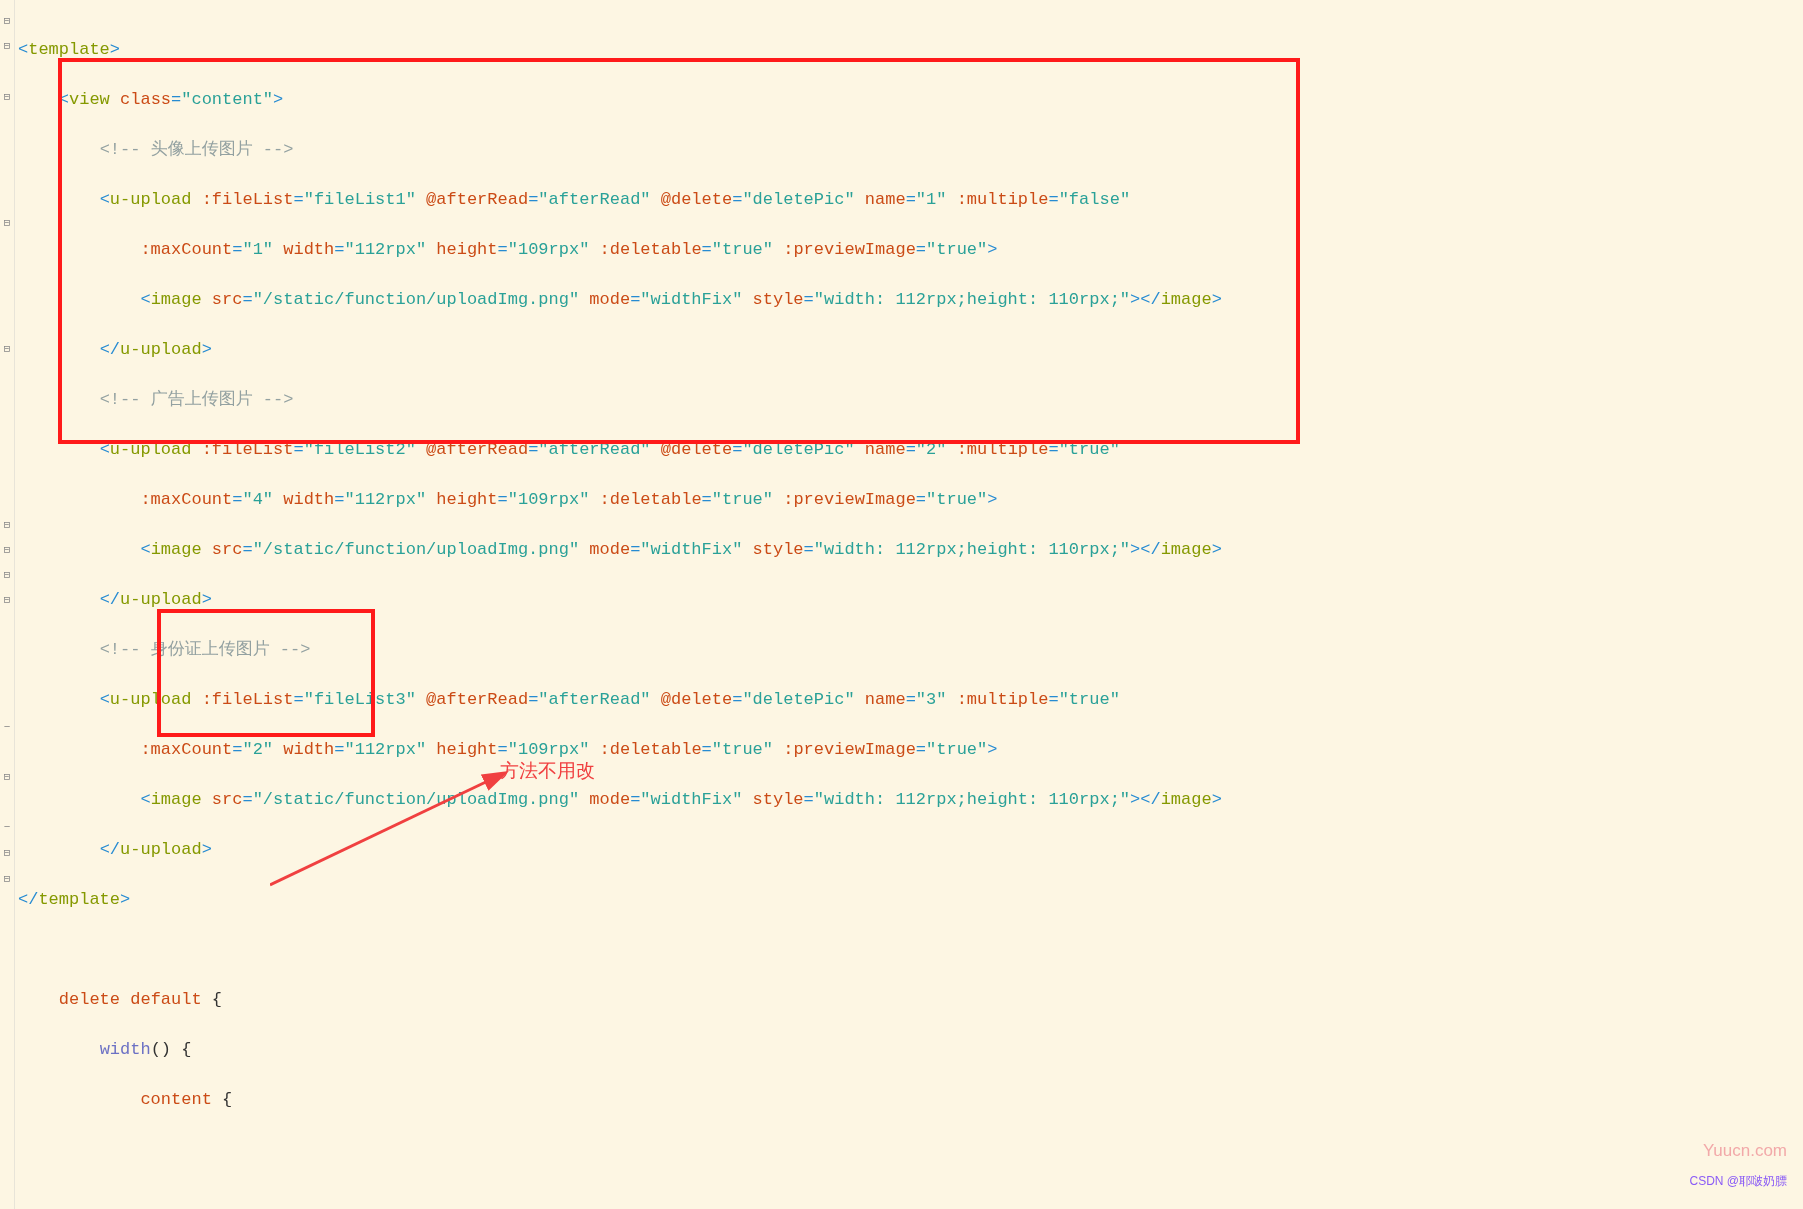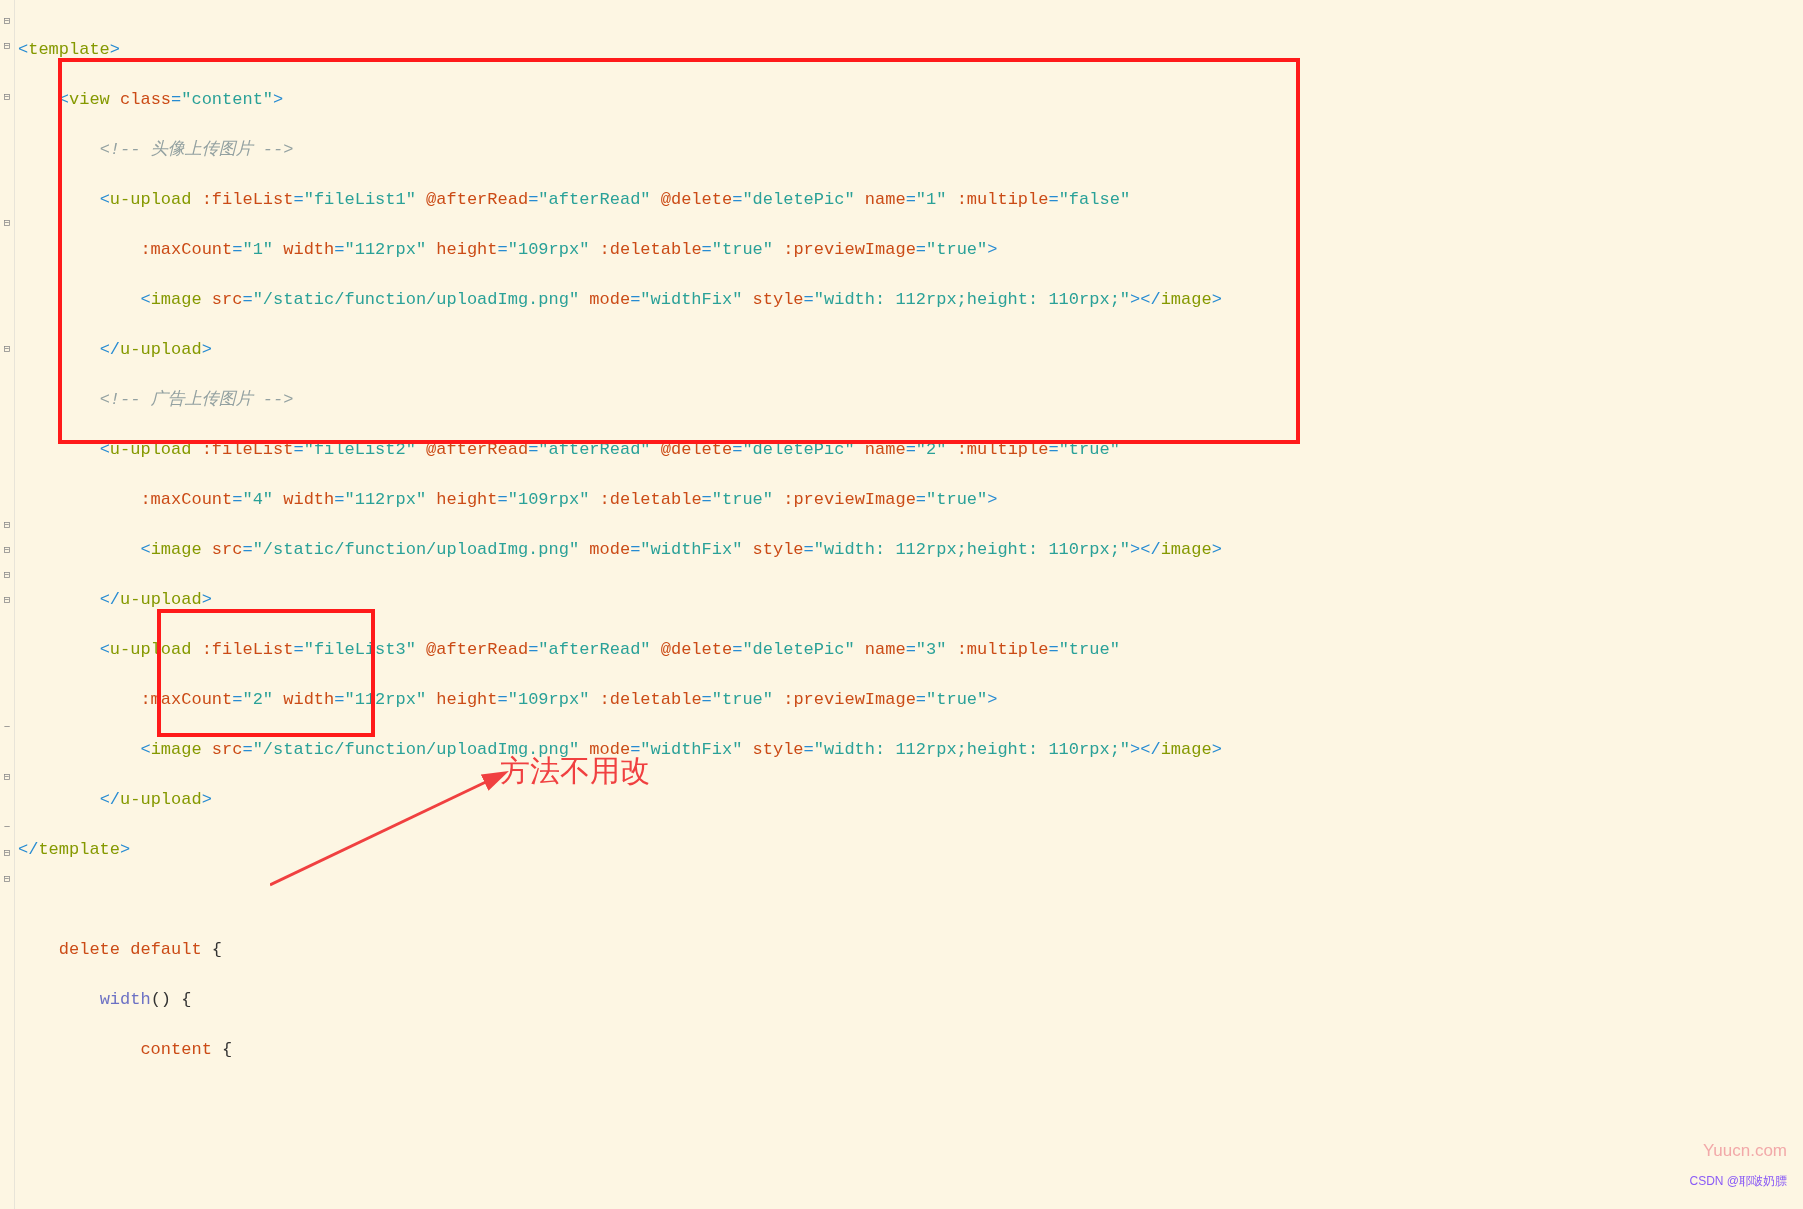--- a/index.html
+++ b/index.html
@@ -4,26 +4,26 @@
 <style>
 body{margin:0;background:#fdf6e3;font-family:Consolas,Menlo,'Courier New',monospace;font-size:17px;line-height:25px;color:#333;overflow:hidden}
 .wrap{position:relative;width:1803px;height:1209px;background:#fdf6e3}
 .gutter{position:absolute;left:0;top:0;width:14px;height:100%;border-right:1px solid #E8E4D8}
 .fold{position:absolute;left:2px;width:10px;height:10px;color:#888;font-size:11px;text-align:center;line-height:10px}
 .code{position:absolute;left:18px;top:12px;white-space:pre;tab-size:4}
 .ln{height:25px}
 .blue{color:#268bd2}
 .green{color:#859900}
 .orange{color:#cb4b16}
-.grey{color:#93a1a1;font-style:italic}
+.grey{color:#93a1a1;}
 .cyan{color:#2aa198}
 .fn{color:#6c71c4}
 .redbox1{position:absolute;border:4px solid #ff1a1a;left:58px;top:58px;width:1234px;height:378px}
 .redbox2{position:absolute;border:4px solid #ff1a1a;left:157px;top:609px;width:210px;height:120px}
-.annot{position:absolute;left:500px;top:758px;color:#f04040;font-size:30px;font-weight:500;font-family:'Microsoft YaHei',sans-serif}
+.annot{position:absolute;left:500px;top:758px;color:#f04040;font-size:19px;font-weight:500;font-family:'Microsoft YaHei',sans-serif}
 .arrow{position:absolute;left:270px;top:770px;width:250px;height:120px}
 .wm1{position:absolute;right:16px;bottom:15px;color:#8b5cf6;font-size:12px;font-family:'Microsoft YaHei',sans-serif}
 .wm2{position:absolute;right:16px;bottom:46px;color:#f2a9a9;font-size:17px;font-family:'Microsoft YaHei',sans-serif;font-weight:normal}
 </style>
 </head>
 <body>
 
 <div class="wrap">
   <div class="gutter">
     <span class="fold" style="top:16px">⊟</span>
@@ -48,20 +48,21 @@
 <div class="ln">        <span class="grey">&lt;!-- 头像上传图片 --&gt;</span></div>
 <div class="ln">        <span class="blue">&lt;</span><span class="green">u-upload</span> <span class="orange">:fileList</span><span class="blue">=</span><span class="cyan">"fileList1"</span> <span class="orange">@afterRead</span><span class="blue">=</span><span class="cyan">"afterRead"</span> <span class="orange">@delete</span><span class="blue">=</span><span class="cyan">"deletePic"</span> <span class="orange">name</span><span class="blue">=</span><span class="cyan">"1"</span> <span class="orange">:multiple</span><span class="blue">=</span><span class="cyan">"false"</span></div>
 <div class="ln">            <span class="orange">:maxCount</span><span class="blue">=</span><span class="cyan">"1"</span> <span class="orange">width</span><span class="blue">=</span><span class="cyan">"112rpx"</span> <span class="orange">height</span><span class="blue">=</span><span class="cyan">"109rpx"</span> <span class="orange">:deletable</span><span class="blue">=</span><span class="cyan">"true"</span> <span class="orange">:previewImage</span><span class="blue">=</span><span class="cyan">"true"</span><span class="blue">&gt;</span></div>
 <div class="ln">            <span class="blue">&lt;</span><span class="green">image</span> <span class="orange">src</span><span class="blue">=</span><span class="cyan">"/static/function/uploadImg.png"</span> <span class="orange">mode</span><span class="blue">=</span><span class="cyan">"widthFix"</span> <span class="orange">style</span><span class="blue">=</span><span class="cyan">"width: 112rpx;height: 110rpx;"</span><span class="blue">&gt;</span><span class="blue">&lt;/</span><span class="green">image</span><span class="blue">&gt;</span></div>
 <div class="ln">        <span class="blue">&lt;/</span><span class="green">u-upload</span><span class="blue">&gt;</span></div>
 <div class="ln">        <span class="grey">&lt;!-- 广告上传图片 --&gt;</span></div>
 <div class="ln">        <span class="blue">&lt;</span><span class="green">u-upload</span> <span class="orange">:fileList</span><span class="blue">=</span><span class="cyan">"fileList2"</span> <span class="orange">@afterRead</span><span class="blue">=</span><span class="cyan">"afterRead"</span> <span class="orange">@delete</span><span class="blue">=</span><span class="cyan">"deletePic"</span> <span class="orange">name</span><span class="blue">=</span><span class="cyan">"2"</span> <span class="orange">:multiple</span><span class="blue">=</span><span class="cyan">"true"</span></div>
 <div class="ln">            <span class="orange">:maxCount</span><span class="blue">=</span><span class="cyan">"4"</span> <span class="orange">width</span><span class="blue">=</span><span class="cyan">"112rpx"</span> <span class="orange">height</span><span class="blue">=</span><span class="cyan">"109rpx"</span> <span class="orange">:deletable</span><span class="blue">=</span><span class="cyan">"true"</span> <span class="orange">:previewImage</span><span class="blue">=</span><span class="cyan">"true"</span><span class="blue">&gt;</span></div>
 <div class="ln">            <span class="blue">&lt;</span><span class="green">image</span> <span class="orange">src</span><span class="blue">=</span><span class="cyan">"/static/function/uploadImg.png"</span> <span class="orange">mode</span><span class="blue">=</span><span class="cyan">"widthFix"</span> <span class="orange">style</span><span class="blue">=</span><span class="cyan">"width: 112rpx;height: 110rpx;"</span><span class="blue">&gt;</span><span class="blue">&lt;/</span><span class="green">image</span><span class="blue">&gt;</span></div>
 <div class="ln">        <span class="blue">&lt;/</span><span class="green">u-upload</span><span class="blue">&gt;</span></div>
+<div class="ln">        <span class="grey">&lt;!-- 身份证上传图片 --&gt;</span></div>
 <div class="ln">        <span class="blue">&lt;</span><span class="green">u-upload</span> <span class="orange">:fileList</span><span class="blue">=</span><span class="cyan">"fileList3"</span> <span class="orange">@afterRead</span><span class="blue">=</span><span class="cyan">"afterRead"</span> <span class="orange">@delete</span><span class="blue">=</span><span class="cyan">"deletePic"</span> <span class="orange">name</span><span class="blue">=</span><span class="cyan">"3"</span> <span class="orange">:multiple</span><span class="blue">=</span><span class="cyan">"true"</span></div>
 <div class="ln">            <span class="orange">:maxCount</span><span class="blue">=</span><span class="cyan">"2"</span> <span class="orange">width</span><span class="blue">=</span><span class="cyan">"112rpx"</span> <span class="orange">height</span><span class="blue">=</span><span class="cyan">"109rpx"</span> <span class="orange">:deletable</span><span class="blue">=</span><span class="cyan">"true"</span> <span class="orange">:previewImage</span><span class="blue">=</span><span class="cyan">"true"</span><span class="blue">&gt;</span></div>
 <div class="ln">            <span class="blue">&lt;</span><span class="green">image</span> <span class="orange">src</span><span class="blue">=</span><span class="cyan">"/static/function/uploadImg.png"</span> <span class="orange">mode</span><span class="blue">=</span><span class="cyan">"widthFix"</span> <span class="orange">style</span><span class="blue">=</span><span class="cyan">"width: 112rpx;height: 110rpx;"</span><span class="blue">&gt;</span><span class="blue">&lt;/</span><span class="green">image</span><span class="blue">&gt;</span></div>
 <div class="ln">        <span class="blue">&lt;/</span><span class="green">u-upload</span><span class="blue">&gt;</span></div>
 <div class="ln"><span class="blue">&lt;/</span><span class="green">template</span><span class="blue">&gt;</span></div>
 <div class="ln"> </div>
 <div class="ln">    <span class="orange">delete</span> <span class="orange">default</span> {</div>
 <div class="ln">        <span class="fn">width</span>() {</div>
 <div class="ln">            <span class="orange">content</span> {</div>
 

